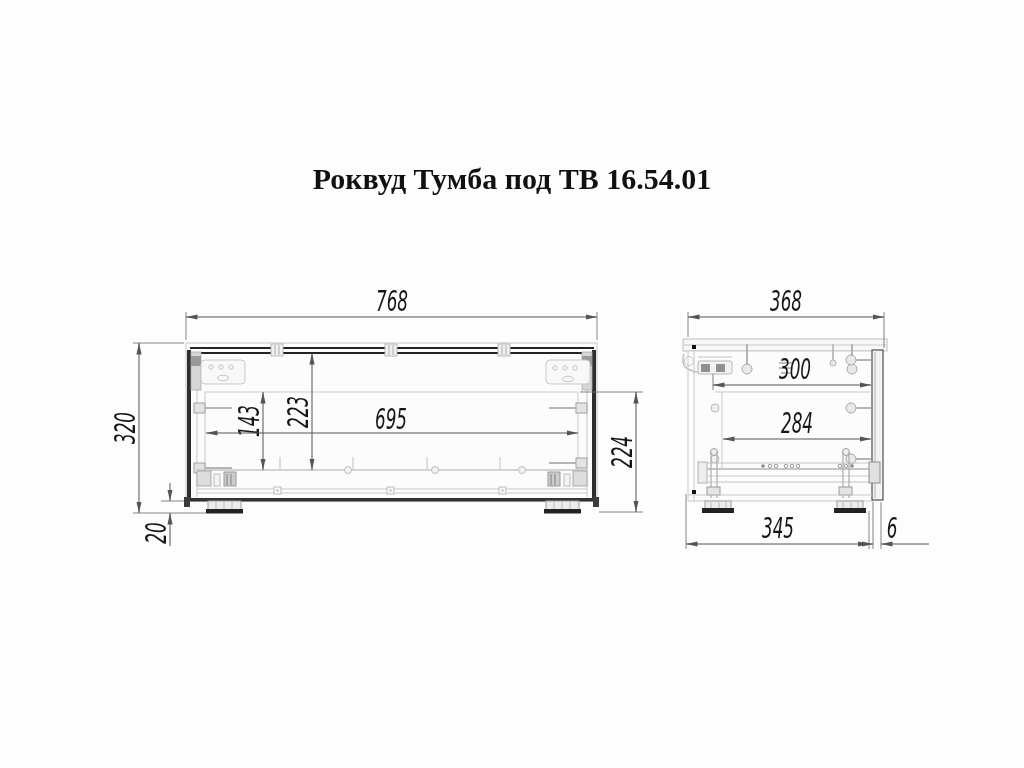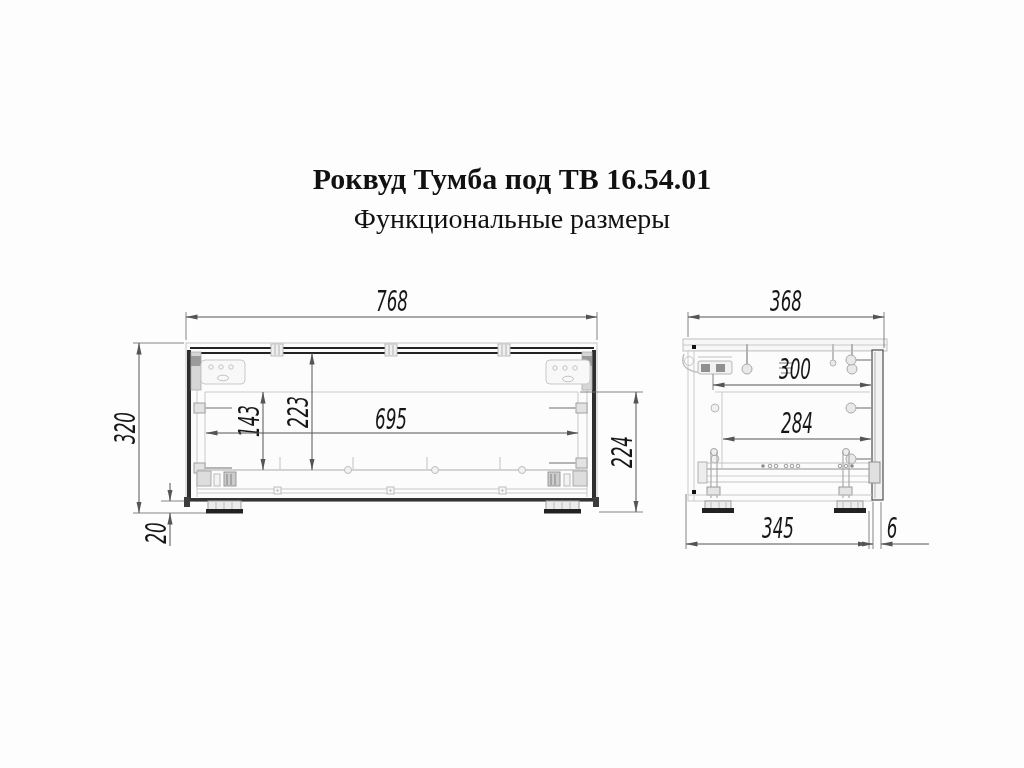--- a/index.html
+++ b/index.html
@@ -14,21 +14,20 @@
   .dim{stroke:#555;stroke-width:1;fill:none;}
   .ext{stroke:#777;stroke-width:0.9;fill:none;}
   .l-lt{stroke:#c9c9c9;stroke-width:1;fill:none;}
 </style>
 </head>
 <body>
 
 <div class="canvas">
 
   <div class="title">Роквуд Тумба под ТВ 16.54.01</div>
-  <div class="subtitle">Функциональные размеры</div>
 
   <svg width="1024" height="768" viewBox="0 0 1024 768">
     <defs>
       <marker id="arr" viewBox="0 0 12 6" refX="11.5" refY="3" markerWidth="12" markerHeight="6" orient="auto-start-reverse" markerUnits="userSpaceOnUse">
         <path d="M11.5,3 L0,0.4 L0,5.6 Z" fill="#555"></path>
       </marker>
     </defs>
 
     <g>
 

